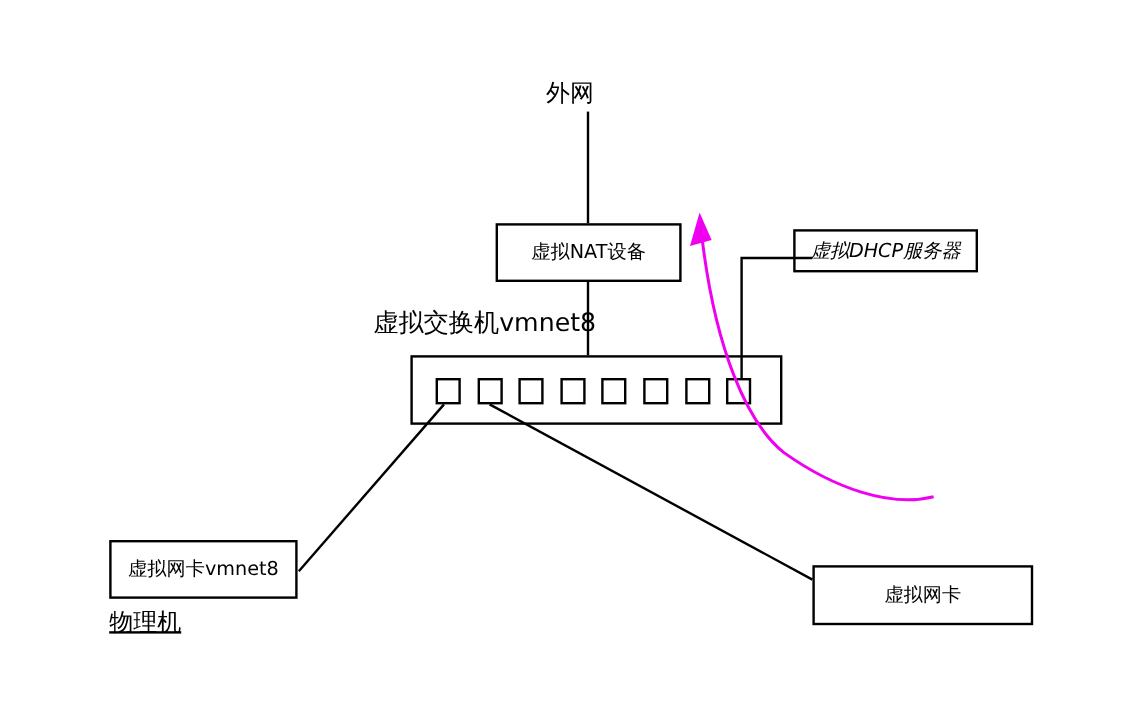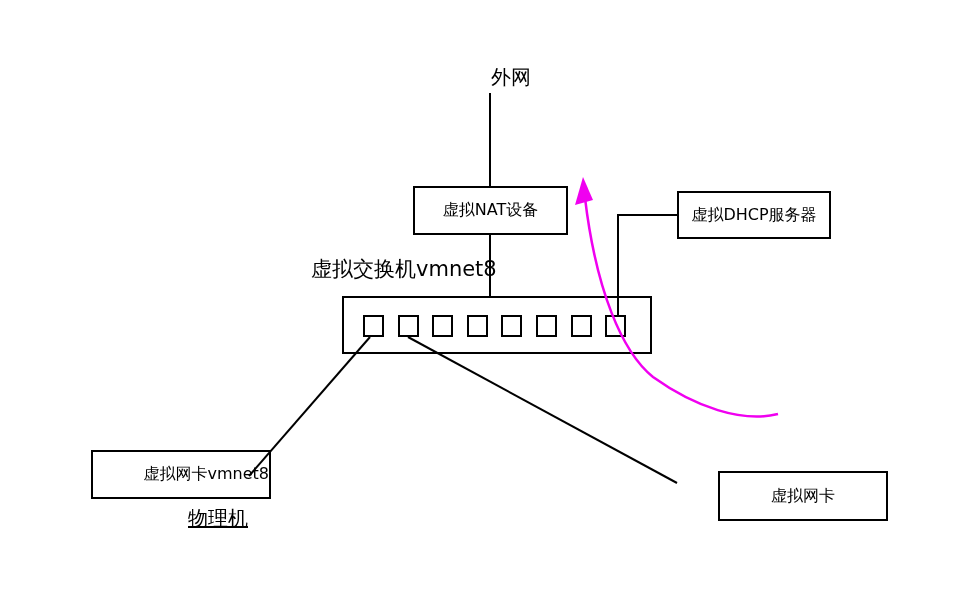--- a/index.html
+++ b/index.html
@@ -28,26 +28,26 @@
     white-space: nowrap;
     z-index: 1;
   }
   .label {
     position: absolute;
     font-size: 20px;
     color: #000000;
     white-space: nowrap;
     z-index: 1;
   }
-  .label.centered { text-align: right; }
+  .label.centered { text-align: left; }
   #nat-box    { left: 413px; top: 186px; width: 155px; height: 49px; }
-  #dhcp-box   { left: 677px; top: 191px; width: 154px; height: 48px; }
+  #dhcp-box   { left: 661px; top: 191px; width: 154px; height: 36px; font-style: italic; }
   #switch-box { left: 342px; top: 296px; width: 310px; height: 58px; }
-  #hostnic-box{ left:  91px; top: 450px; width: 180px; height: 49px; justify-content: flex-end; }
-  #vmnic-box  { left: 718px; top: 471px; width: 170px; height: 50px; }
+  #hostnic-box{ left:  91px; top: 450px; width: 157px; height: 49px; }
+  #vmnic-box  { left: 677px; top: 471px; width: 184px; height: 50px; }
   #extnet-label { left: 455px; top: 64px;  width: 76px;  }
   #switch-label { left: 311px; top: 255px; font-size: 21px; }
   #host-label   { left: 91px;  top: 505px; width: 157px; text-decoration: underline; }
   #vm-label     { left: 678px; top: 528px; width: 155px; }
   .port {
     position: absolute;
     box-sizing: border-box;
     width: 21px;
     height: 22px;
     top: 17px;

